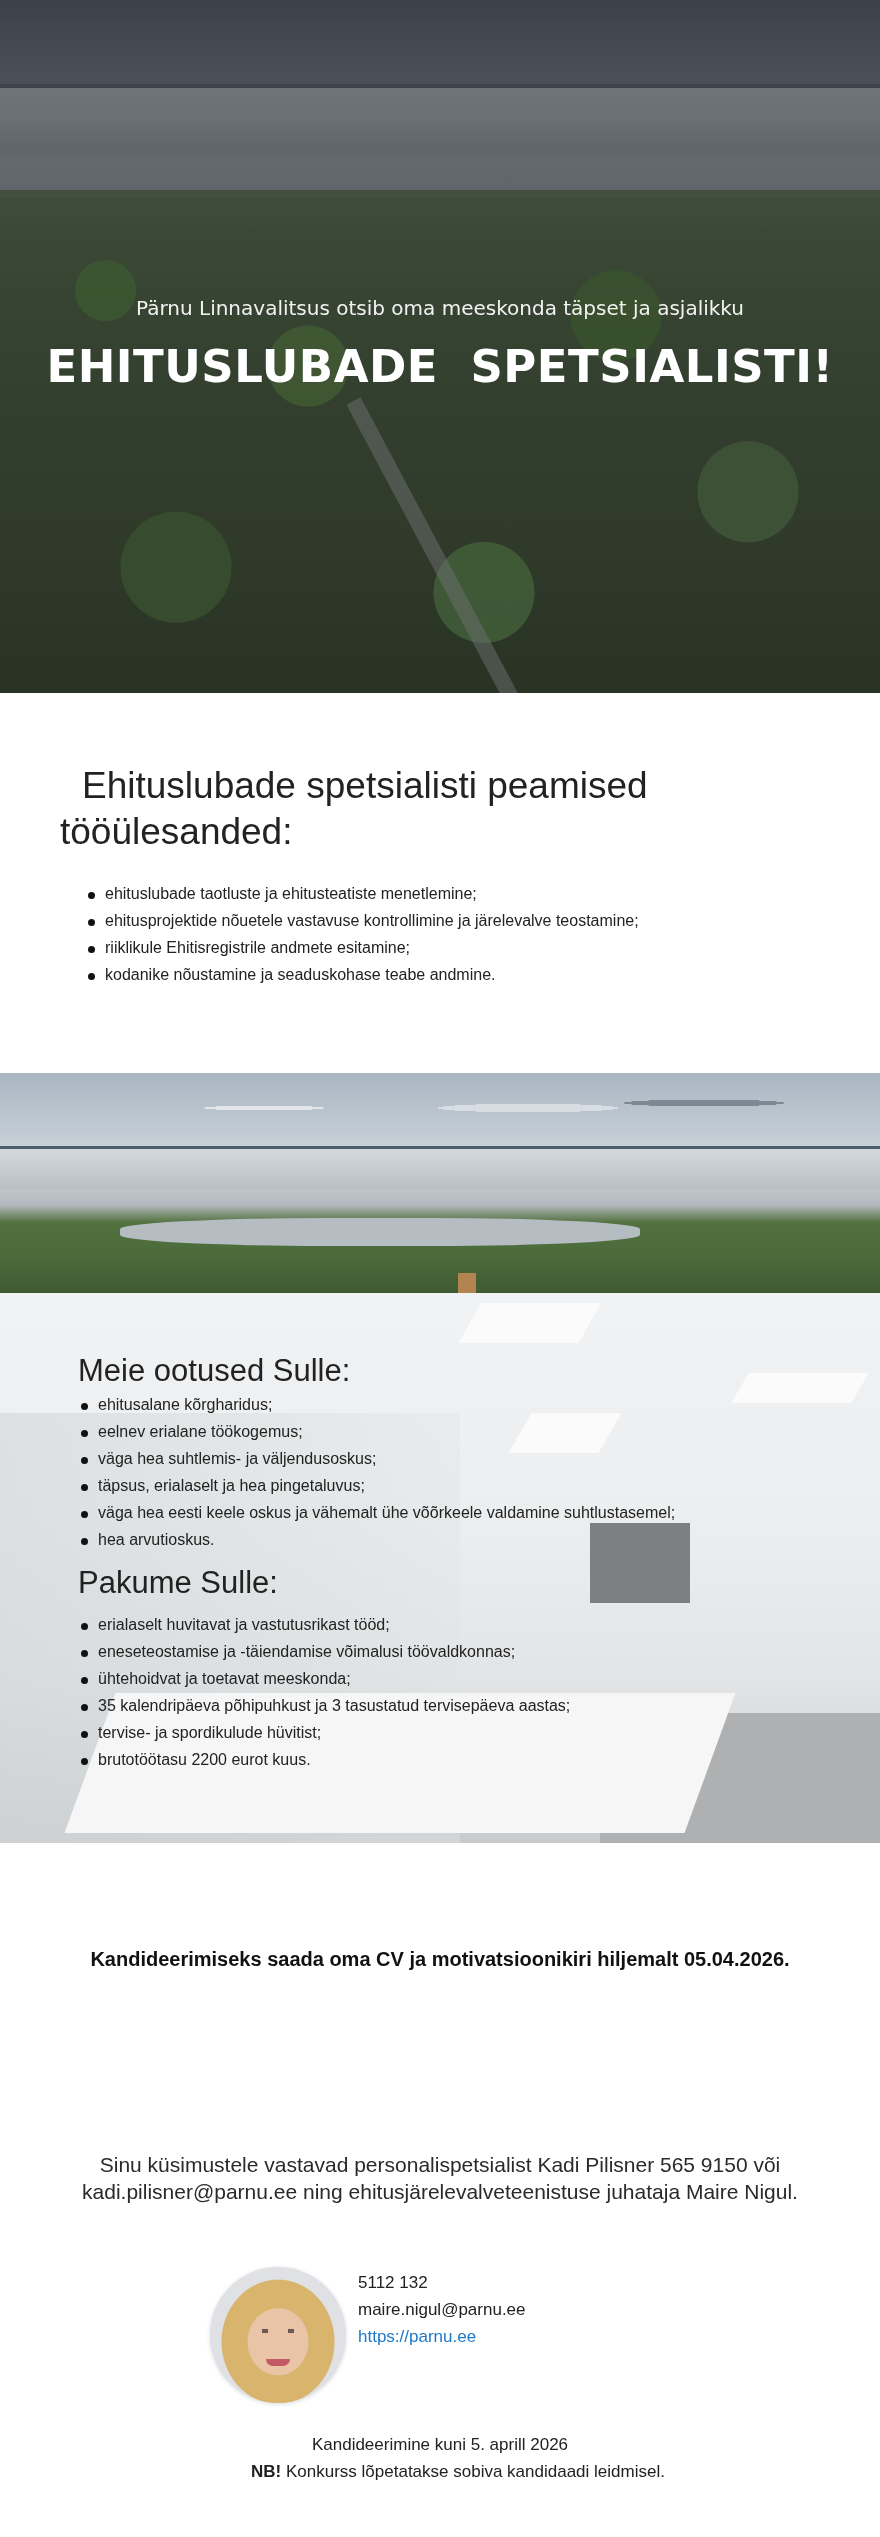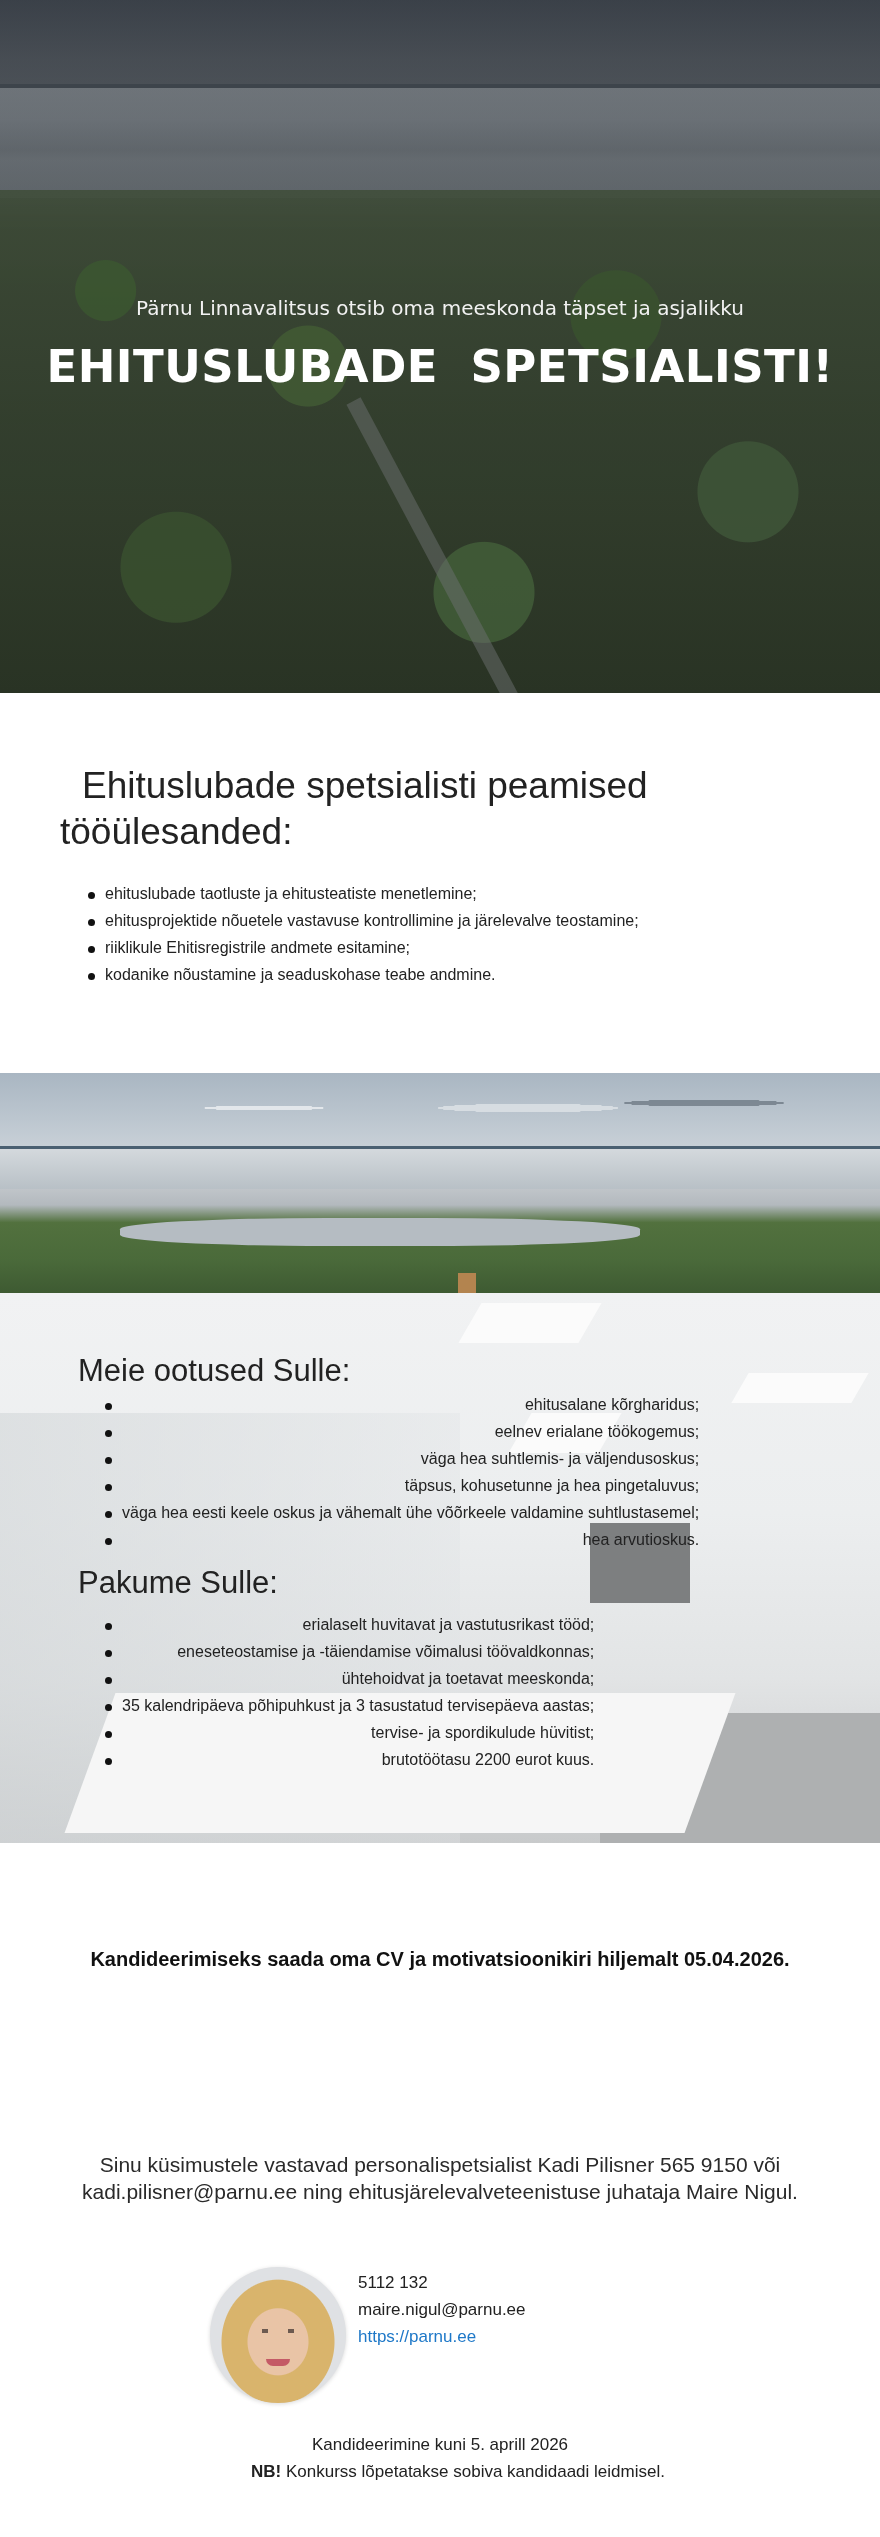--- a/index.html
+++ b/index.html
@@ -51,21 +51,21 @@
     
     .office { position:relative; width:880px; height:550px; overflow:hidden;
       background: linear-gradient(180deg,#f1f2f3 0%, #eceeef 40%, #e2e4e5 70%, #c8cacb 100%); }
     .office .ceiling-panel { position:absolute; background:#fbfbfb; }
     .office .glass { position:absolute; left:0; top:120px; width:460px; height:430px; background:linear-gradient(90deg, rgba(210,214,216,.6), rgba(225,228,230,.4)); }
     .office .tv { position:absolute; left:590px; top:230px; width:100px; height:80px; background:#7d7f80; }
     .office .table { position:absolute; left:90px; top:400px; width:620px; height:140px; background:#f6f6f6; transform:skewX(-20deg); }
     .office .floor { position:absolute; left:600px; top:420px; width:280px; height:130px; background:#aeb0b1; }
     .office-content { position:absolute; left:78px; top:0; width:760px; }
     .office h3 { position:absolute; left:0; font-family:"Liberation Sans", sans-serif; font-size:31px; font-weight:normal; color:#222; white-space:nowrap; }
-    .office ul { position:absolute; left:24px; list-style:none;text-align:right; }
+    .office ul { position:absolute; left:0; list-style:none; }
 
     
     .contact { position:relative; height:335px; }
     .contact .intro { position:absolute; left:80px; top:308px; width:720px; text-align:center; font-family:"Liberation Sans", sans-serif; font-size:21px; line-height:27px; color:#2a2a2a; }
     .card { position:absolute; left:208px; top:422px; }
     .avatar { position:absolute; left:2px; top:2px; width:136px; height:136px; border-radius:50%; overflow:hidden;
       background: radial-gradient(ellipse at 50% 55%, #e9c4a6 0 30px, transparent 31px),
                   radial-gradient(ellipse at 50% 55%, #d9b46c 0 56px, transparent 57px),
                   #dfe1e4; box-shadow: 0 1px 4px rgba(0,0,0,.15); }
     .avatar .face-eyes { position:absolute; left:52px; top:62px; width:32px; height:4px; border-left:6px solid #6d5a50; border-right:6px solid #6d5a50; }
@@ -117,21 +117,21 @@
   <div class="tv"></div>
   <div class="floor"></div>
   <div class="table"></div>
 
   <div class="office-content">
     <h3 style="top:60px;">Meie ootused Sulle:</h3>
     <ul class="bullet-list" style="top:98px;">
       <li>ehitusalane kõrgharidus;</li>
       <li>eelnev erialane töökogemus;</li>
       <li>väga hea suhtlemis- ja väljendusoskus;</li>
-      <li>täpsus, kohusetunne ja hea pingetaluvus;</li>
+      <li>täpsus, erialaselt ja hea pingetaluvus;</li>
       <li>väga hea eesti keele oskus ja vähemalt ühe võõrkeele valdamine suhtlustasemel;</li>
       <li>hea arvutioskus.</li>
     </ul>
     <h3 style="top:272px;">Pakume Sulle:</h3>
     <ul class="bullet-list" style="top:318px;">
       <li>erialaselt huvitavat ja vastutusrikast tööd;</li>
       <li>eneseteostamise ja -täiendamise võimalusi töövaldkonnas;</li>
       <li>ühtehoidvat ja toetavat meeskonda;</li>
       <li>35 kalendripäeva põhipuhkust ja 3 tasustatud tervisepäeva aastas;</li>
       <li>tervise- ja spordikulude hüvitist;</li>

